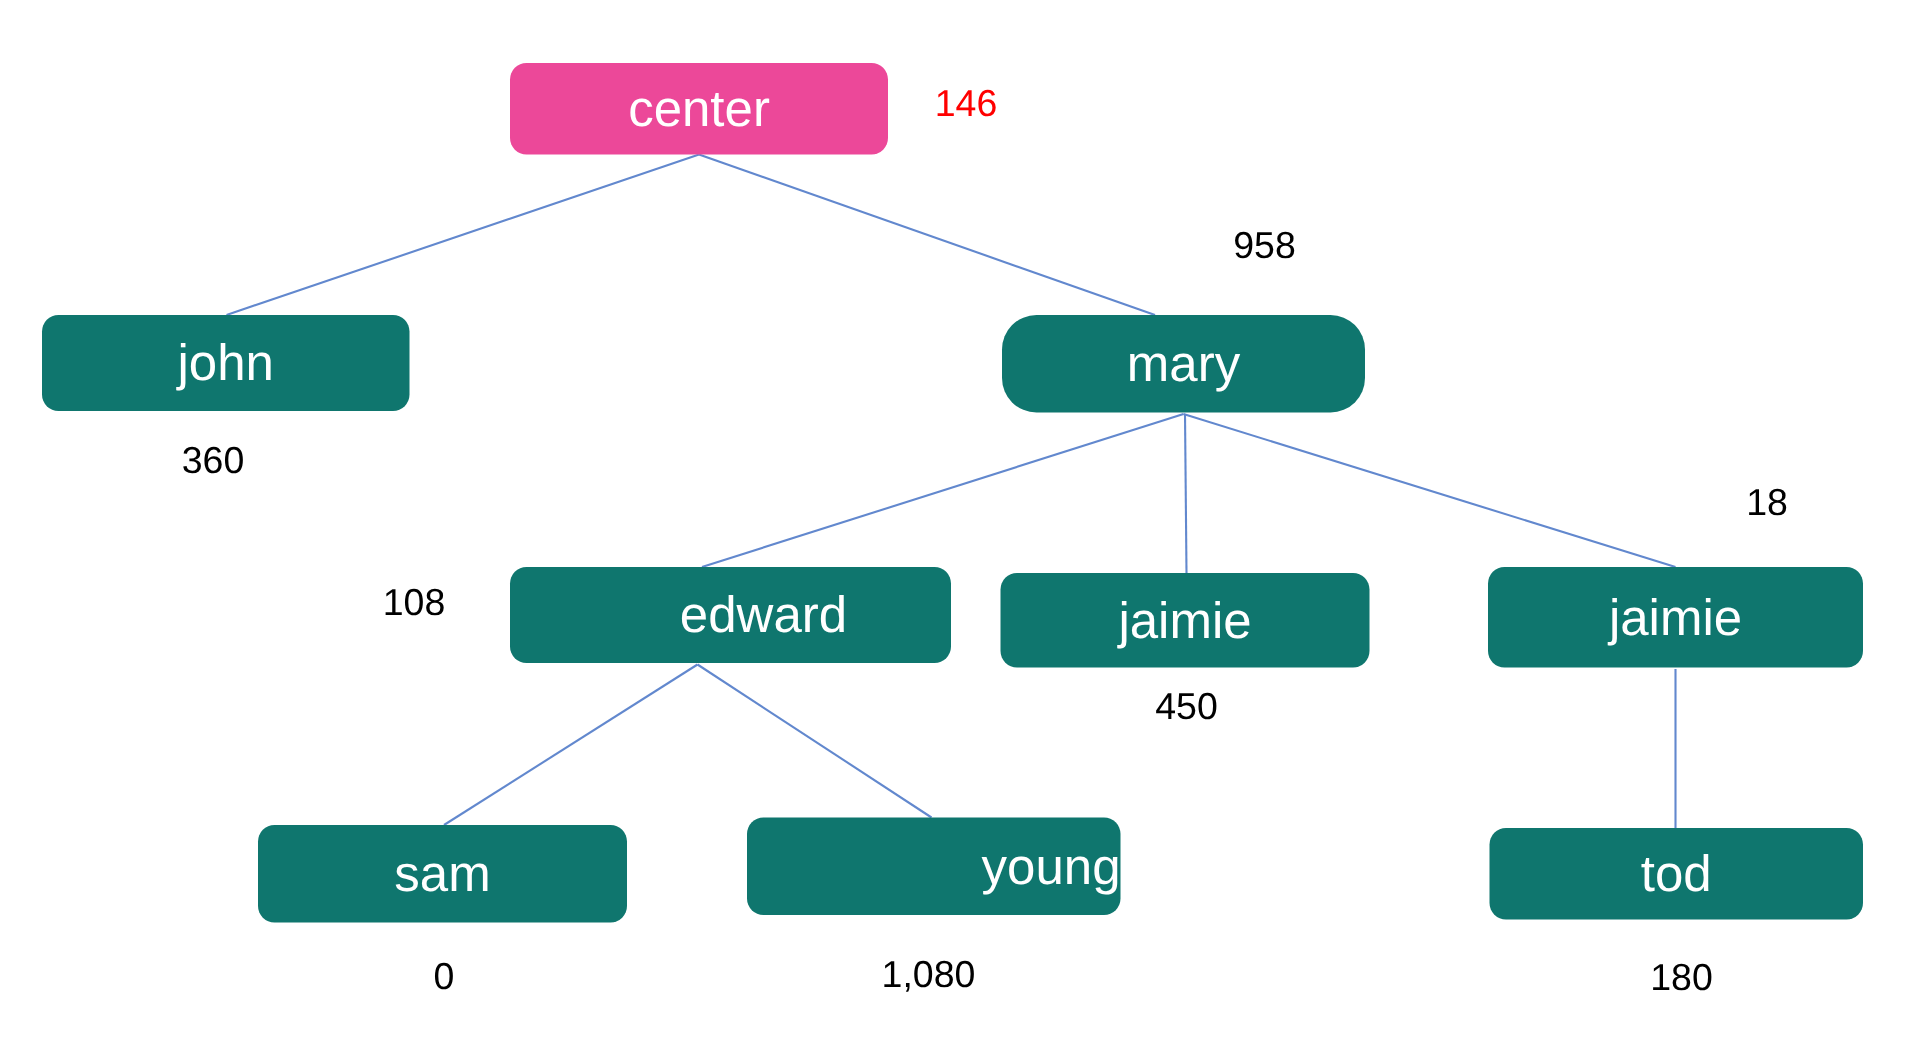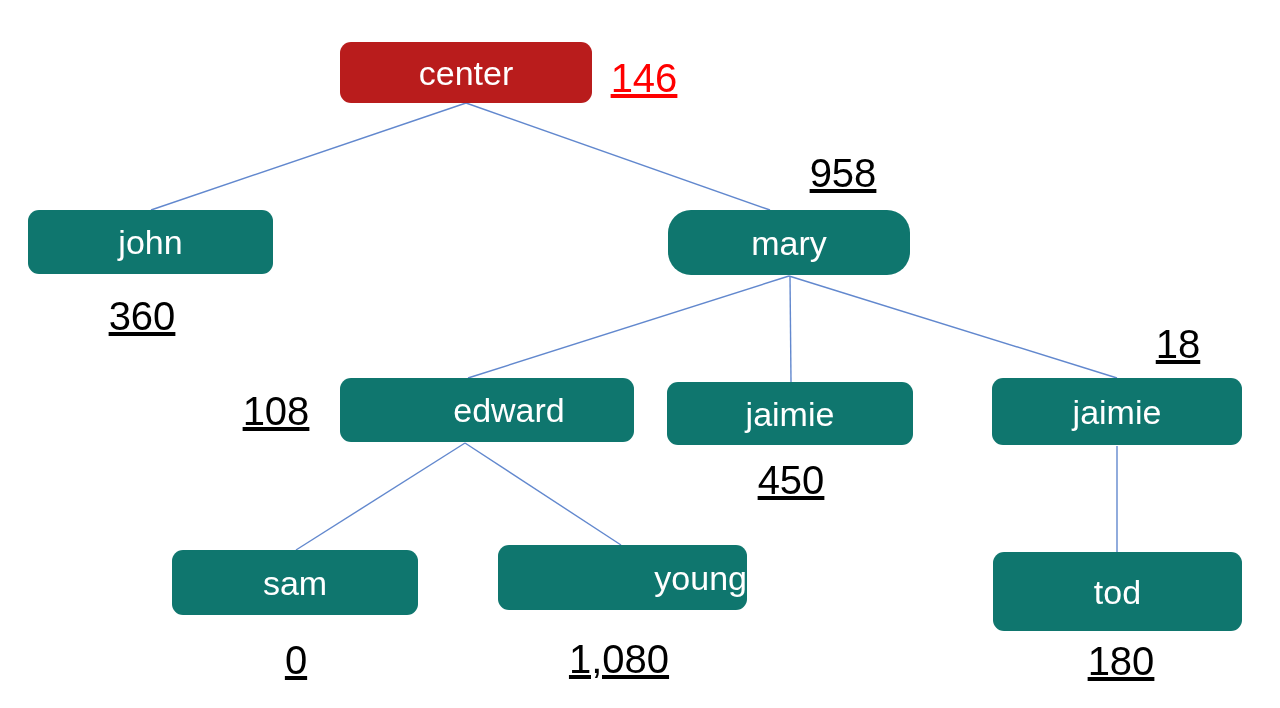--- a/index.html
+++ b/index.html
@@ -28,30 +28,29 @@
     background: #0f766e;
     color: #ffffff;
     display: flex;
     align-items: center;
     justify-content: center;
     font-size: 34px;
     line-height: 1;
     user-select: none;
   }
   .node.root {
-    background: #b91c1c;
+    background: #ec4899;
   }
   .value {
     position: absolute;
     transform: translateX(-50%);
-    font-size: 40px;
+    font-size: 25px;
     line-height: 1.1;
     color: #000000;
     white-space: nowrap;
-    text-decoration: underline;
   }
   .value.root-value {
     color: #FF0000;
   }
 </style>
 </head>
 <body>
 
 <div id="stage">
 
@@ -93,21 +92,21 @@
   </div>
 
   <div class="node" style="left:172px; top:550px; width:246px; height:65px;">
     <span>sam</span>
   </div>
 
   <div class="node" style="left:498px; top:545px; width:249px; height:65px;justify-content:flex-end;">
     <span>young</span>
   </div>
 
-  <div class="node" style="left:993px; top:552px; width:249px; height:79px;">
+  <div class="node" style="left:993px; top:552px; width:249px; height:61px;">
     <span>tod</span>
   </div>
 
   <span class="value root-value" style="left:644px; top:56px;">146</span>
 
   <span class="value" style="left:843px; top:151px;">958</span>
 
   <span class="value" style="left:142px; top:294px;">360</span>
 
   <span class="value" style="left:1178px; top:322px;">18</span>

